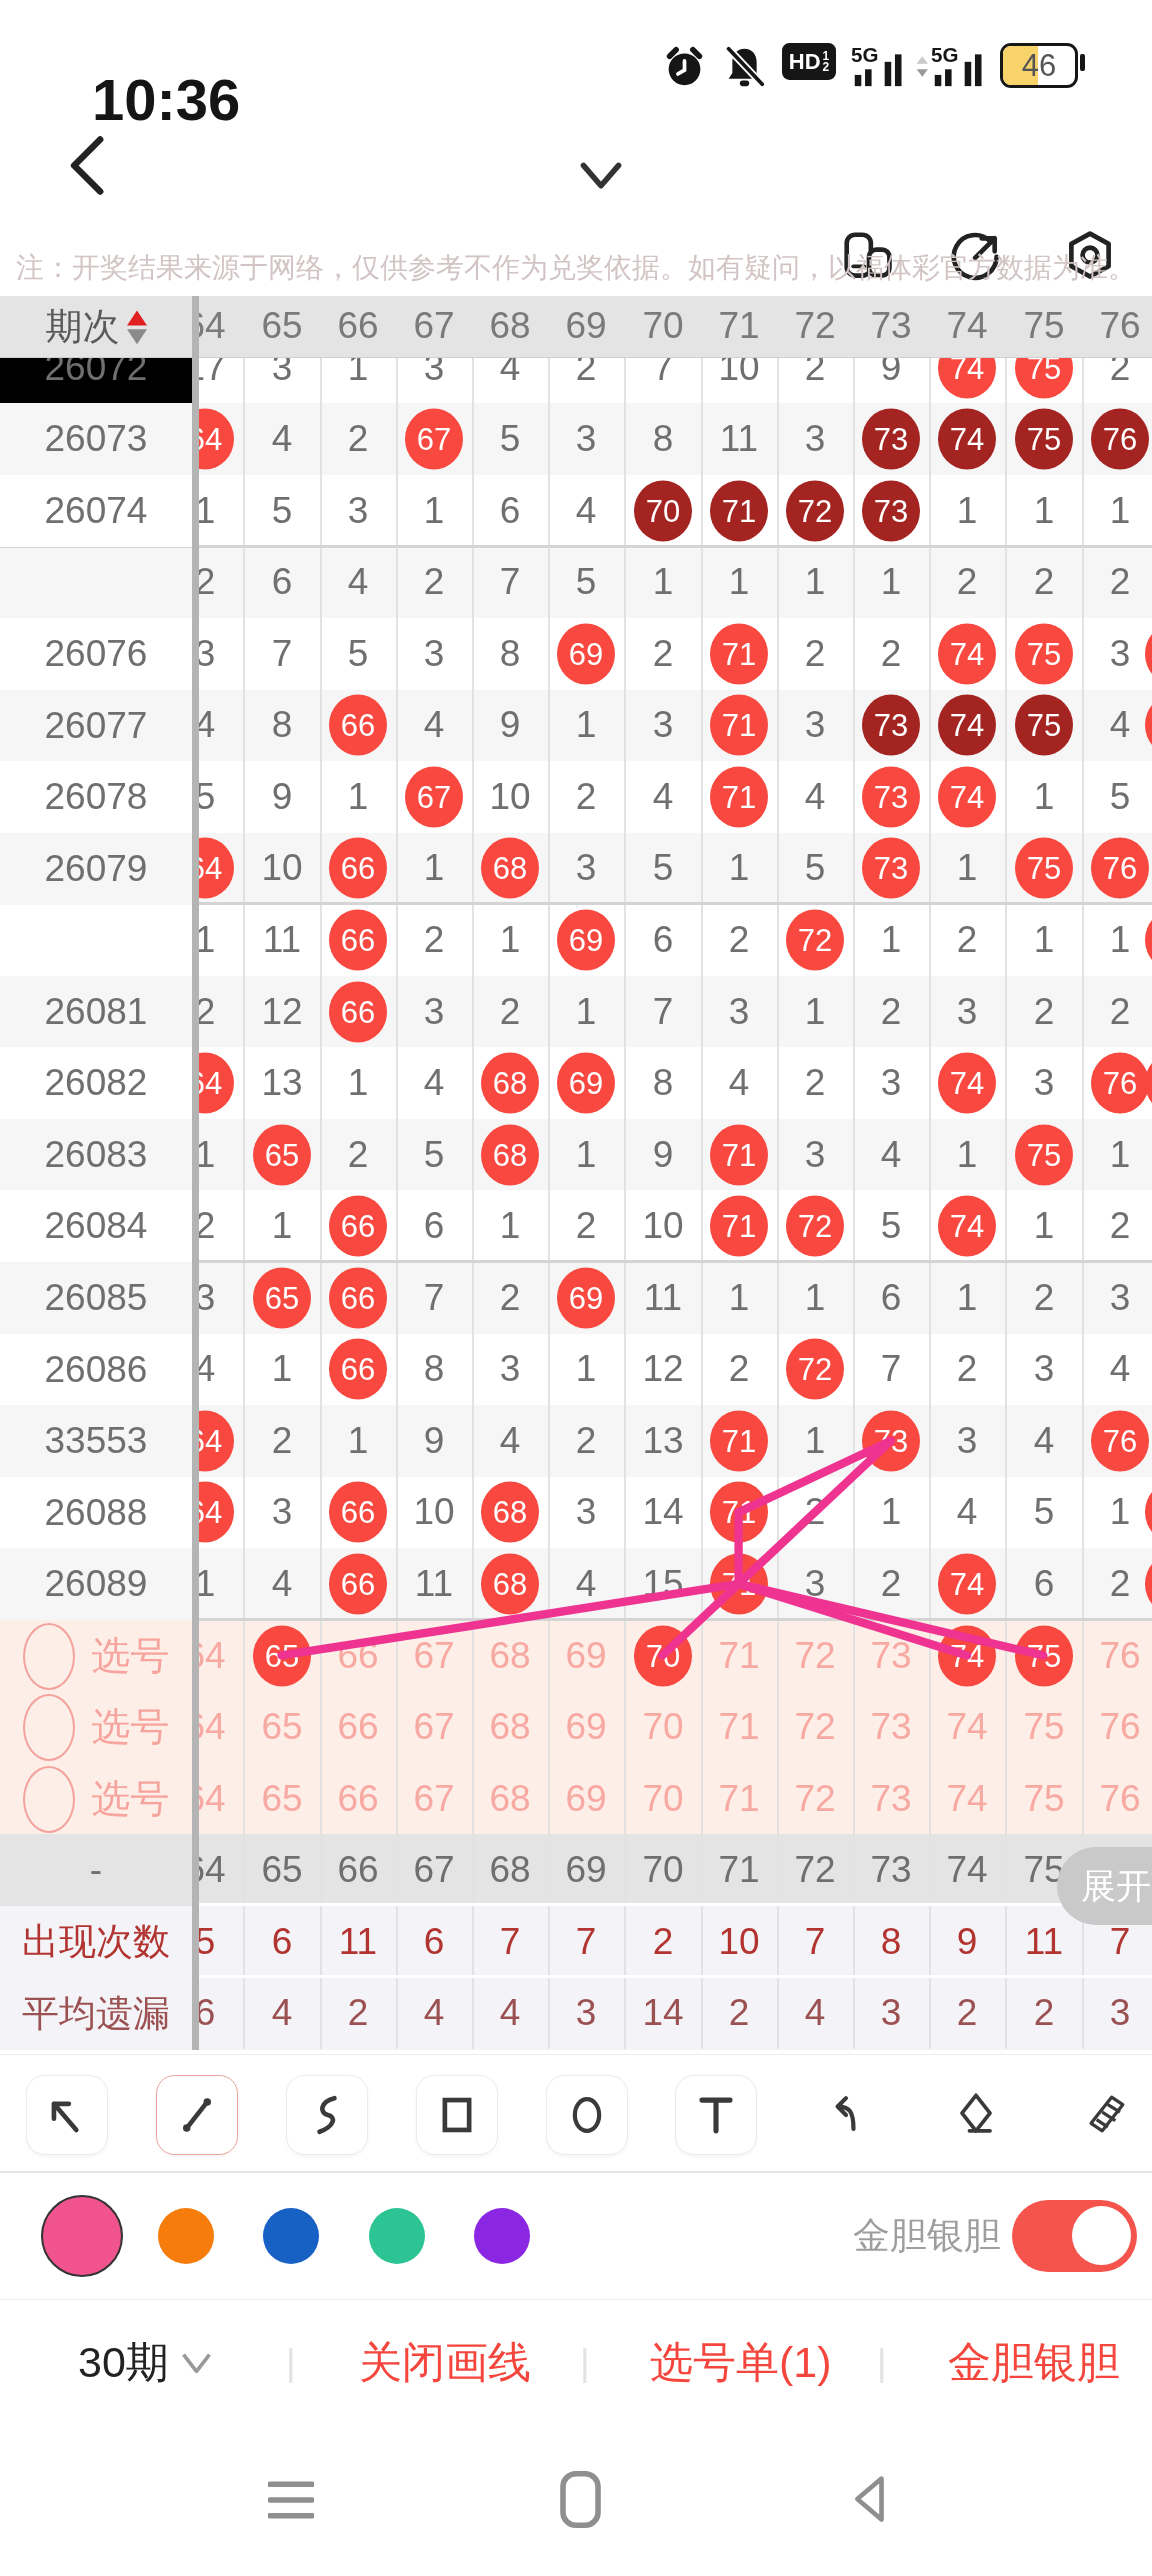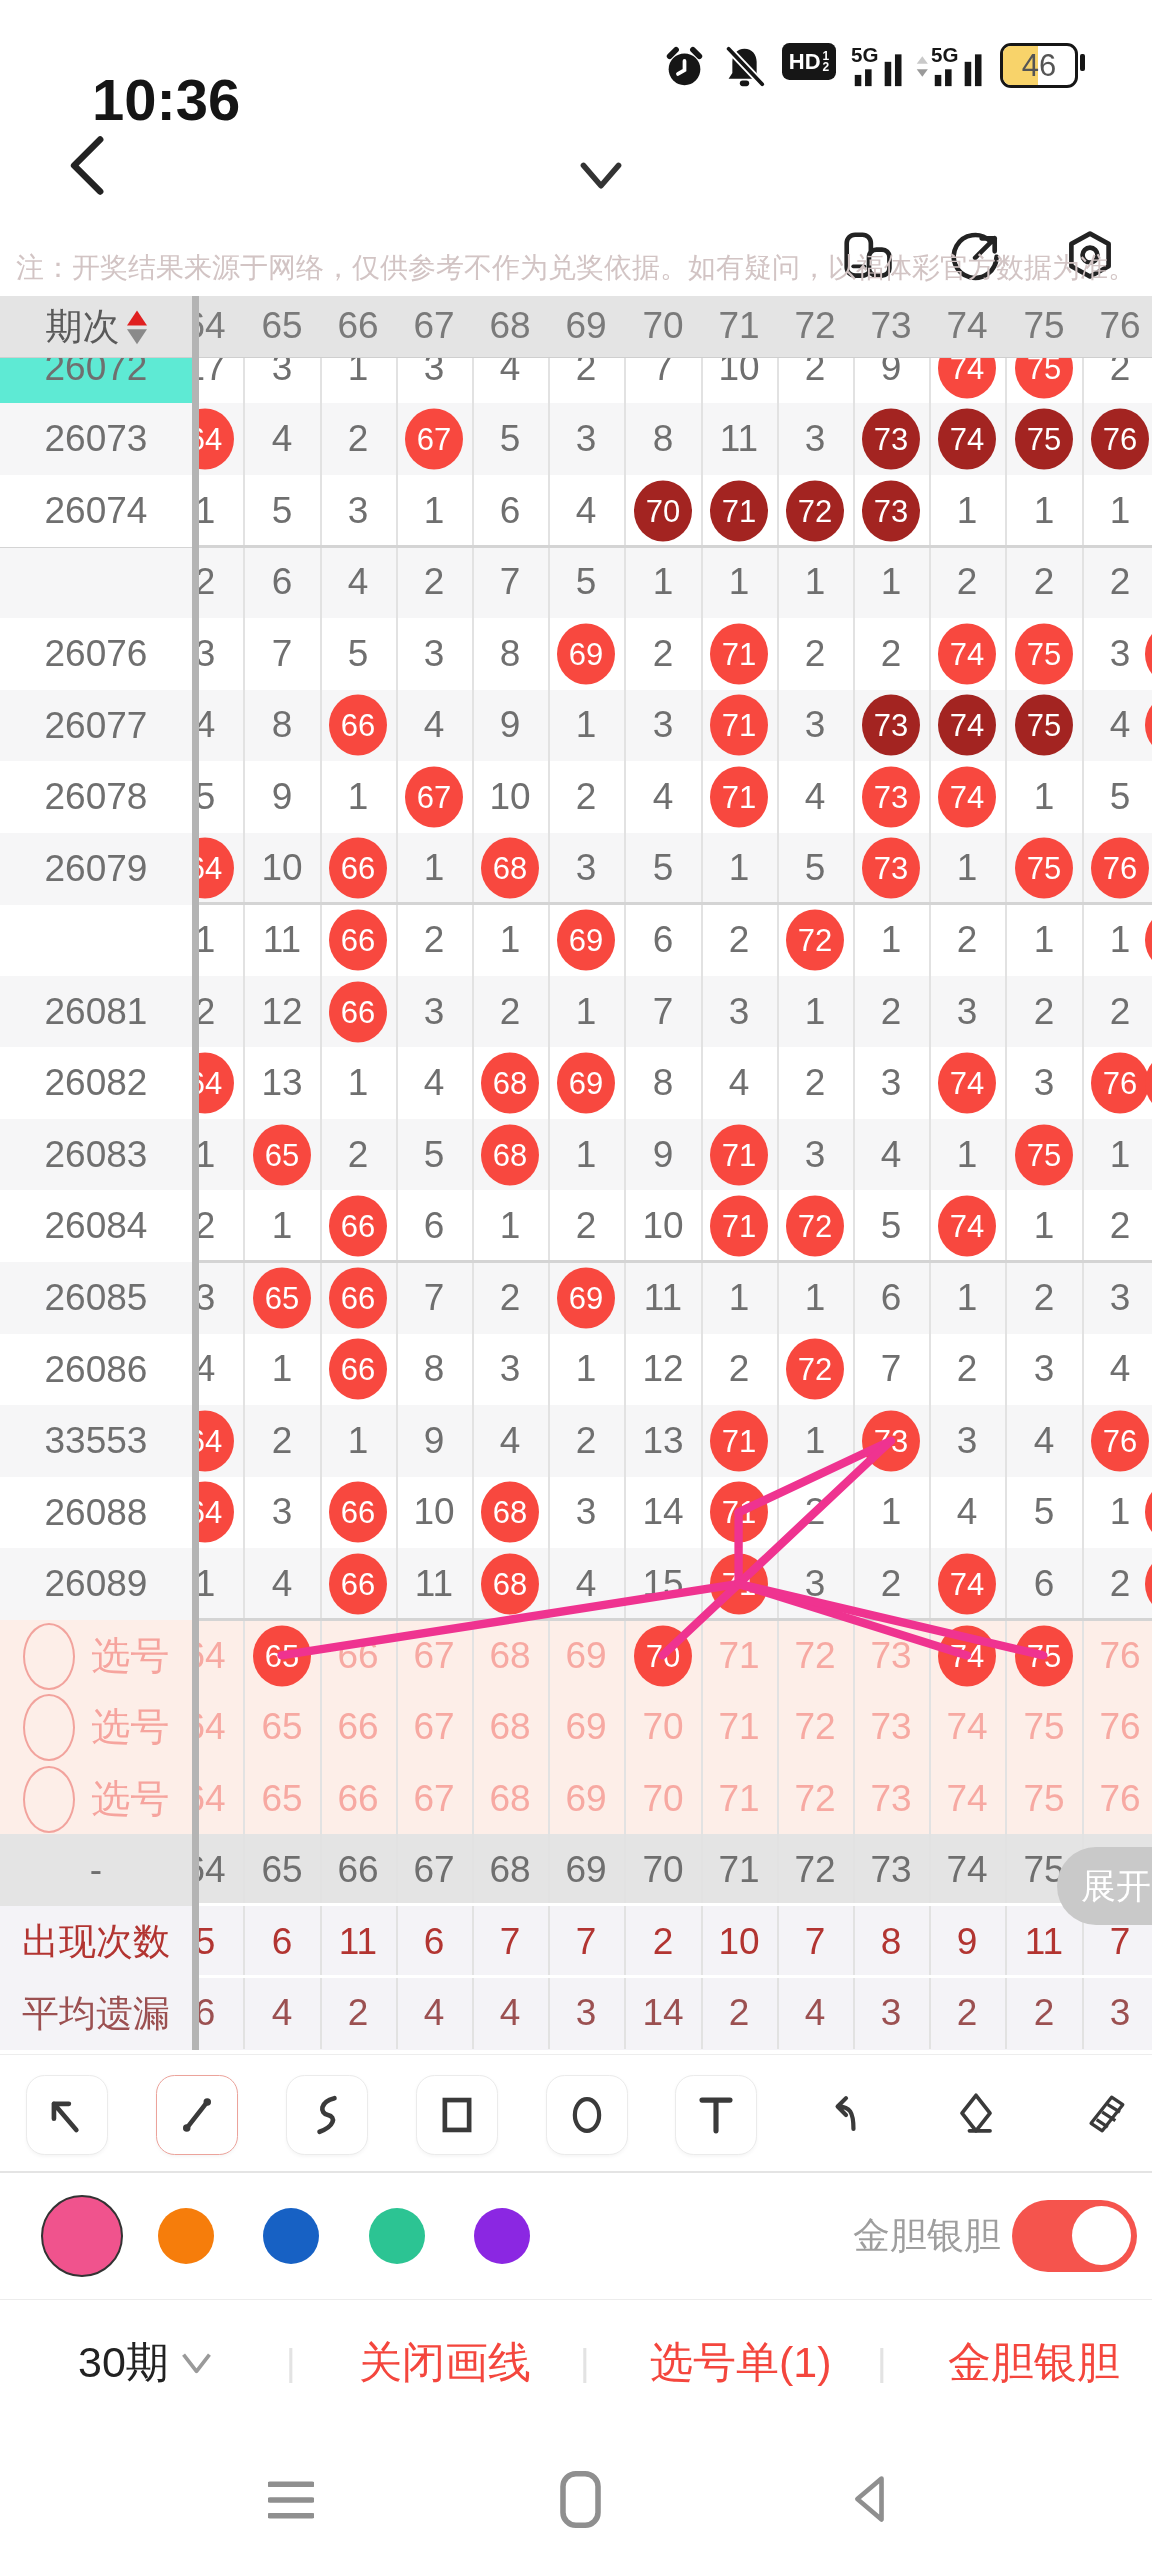--- a/index.html
+++ b/index.html
@@ -487,21 +487,21 @@
       <div class="cellnum" style="left:891px;top:2013px;color:#9b5051;">3</div>
       <div class="cellnum" style="left:967px;top:2013px;color:#9b5051;">2</div>
       <div class="cellnum" style="left:1044px;top:2013px;color:#9b5051;">2</div>
       <div class="cellnum" style="left:1120px;top:2013px;color:#9b5051;">3</div>
       <div class="groupline" style="top:545px"></div>
       <div class="groupline" style="top:902px"></div>
       <div class="groupline" style="top:1260px"></div>
       <div class="groupline" style="top:1618px"></div>
       <div class="groupline" style="top:1903px;background:#fff"></div>
       <div class="groupline" style="top:1975px;background:#fff"></div>
-      <div class="labelcol" style="top:332px;height:72px;background:#5eead4">
+      <div class="labelcol" style="top:332px;height:72px;background:#000000">
         <span class="ptxt">26072</span>
       </div>
       <div class="labelcol" style="top:403px;height:72px;background:#f6f6f7">
         <span class="ptxt">26073</span>
       </div>
       <div class="labelcol" style="top:475px;height:72px;background:#ffffff">
         <span class="ptxt">26074</span>
       </div>
       <div class="labelcol" style="top:618px;height:72px;background:#ffffff">
         <span class="ptxt">26076</span>

